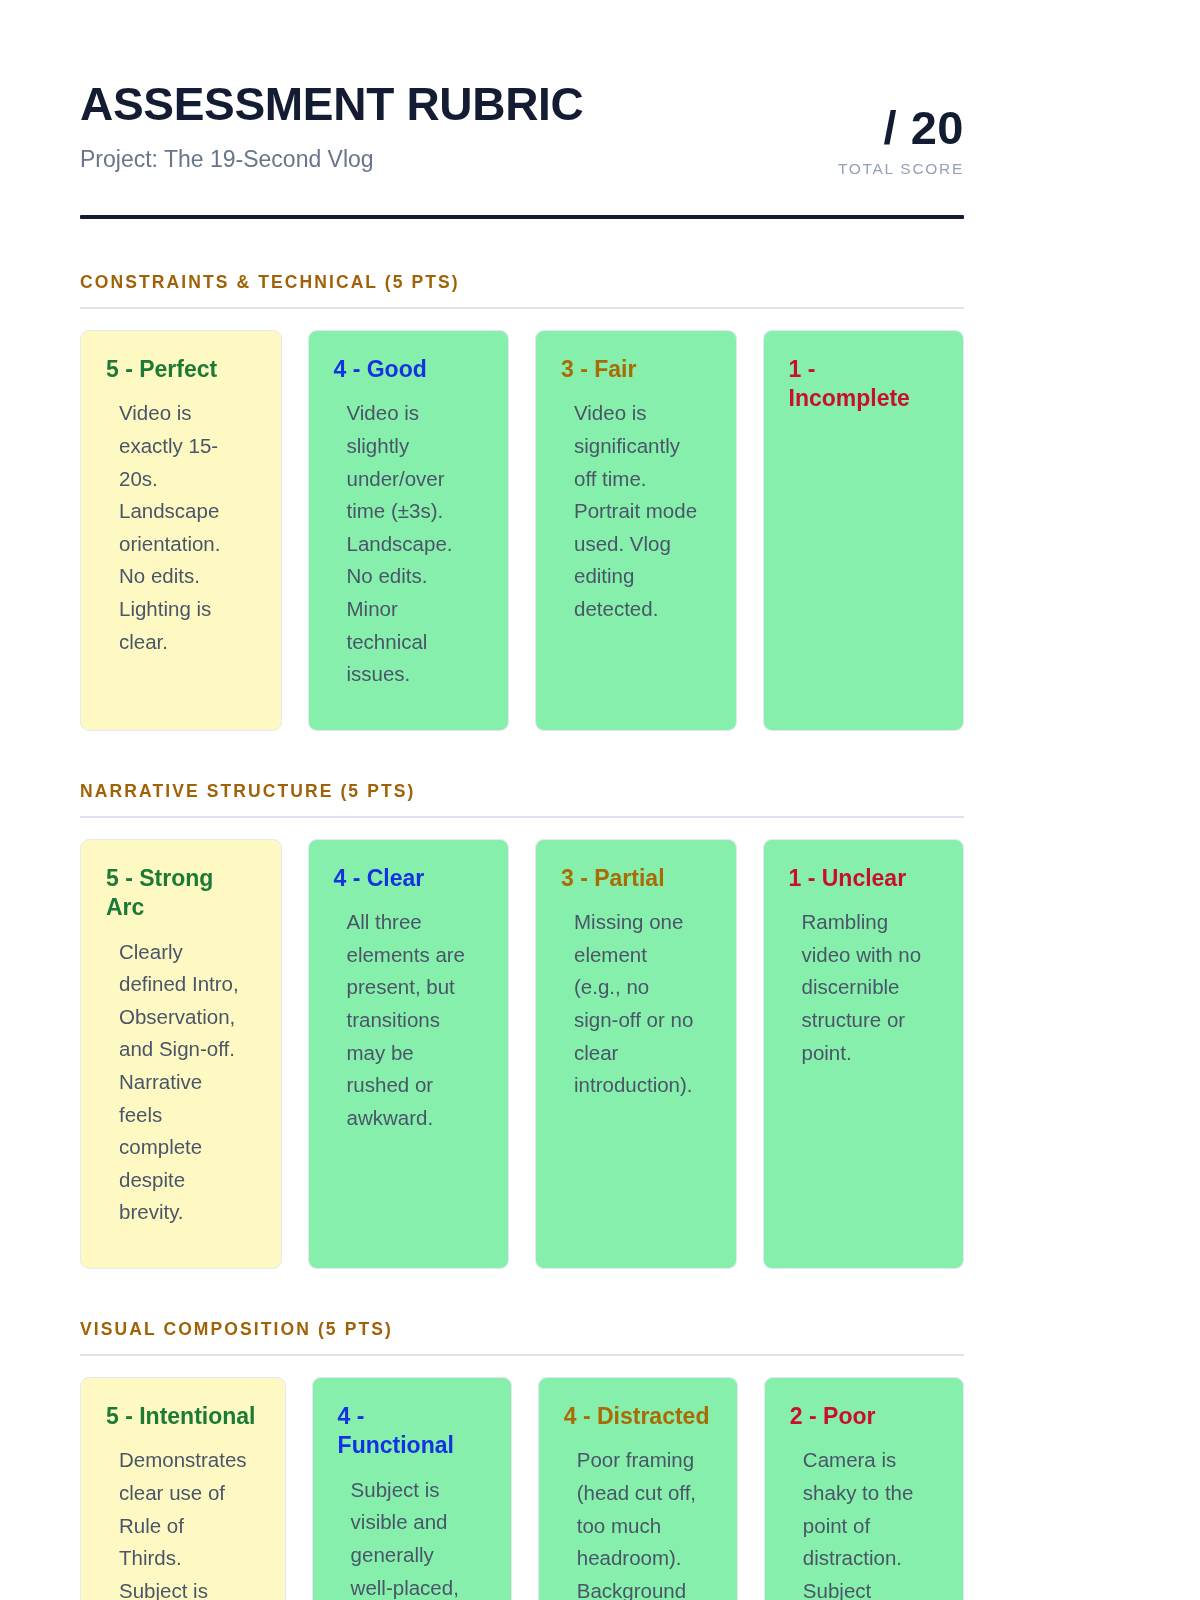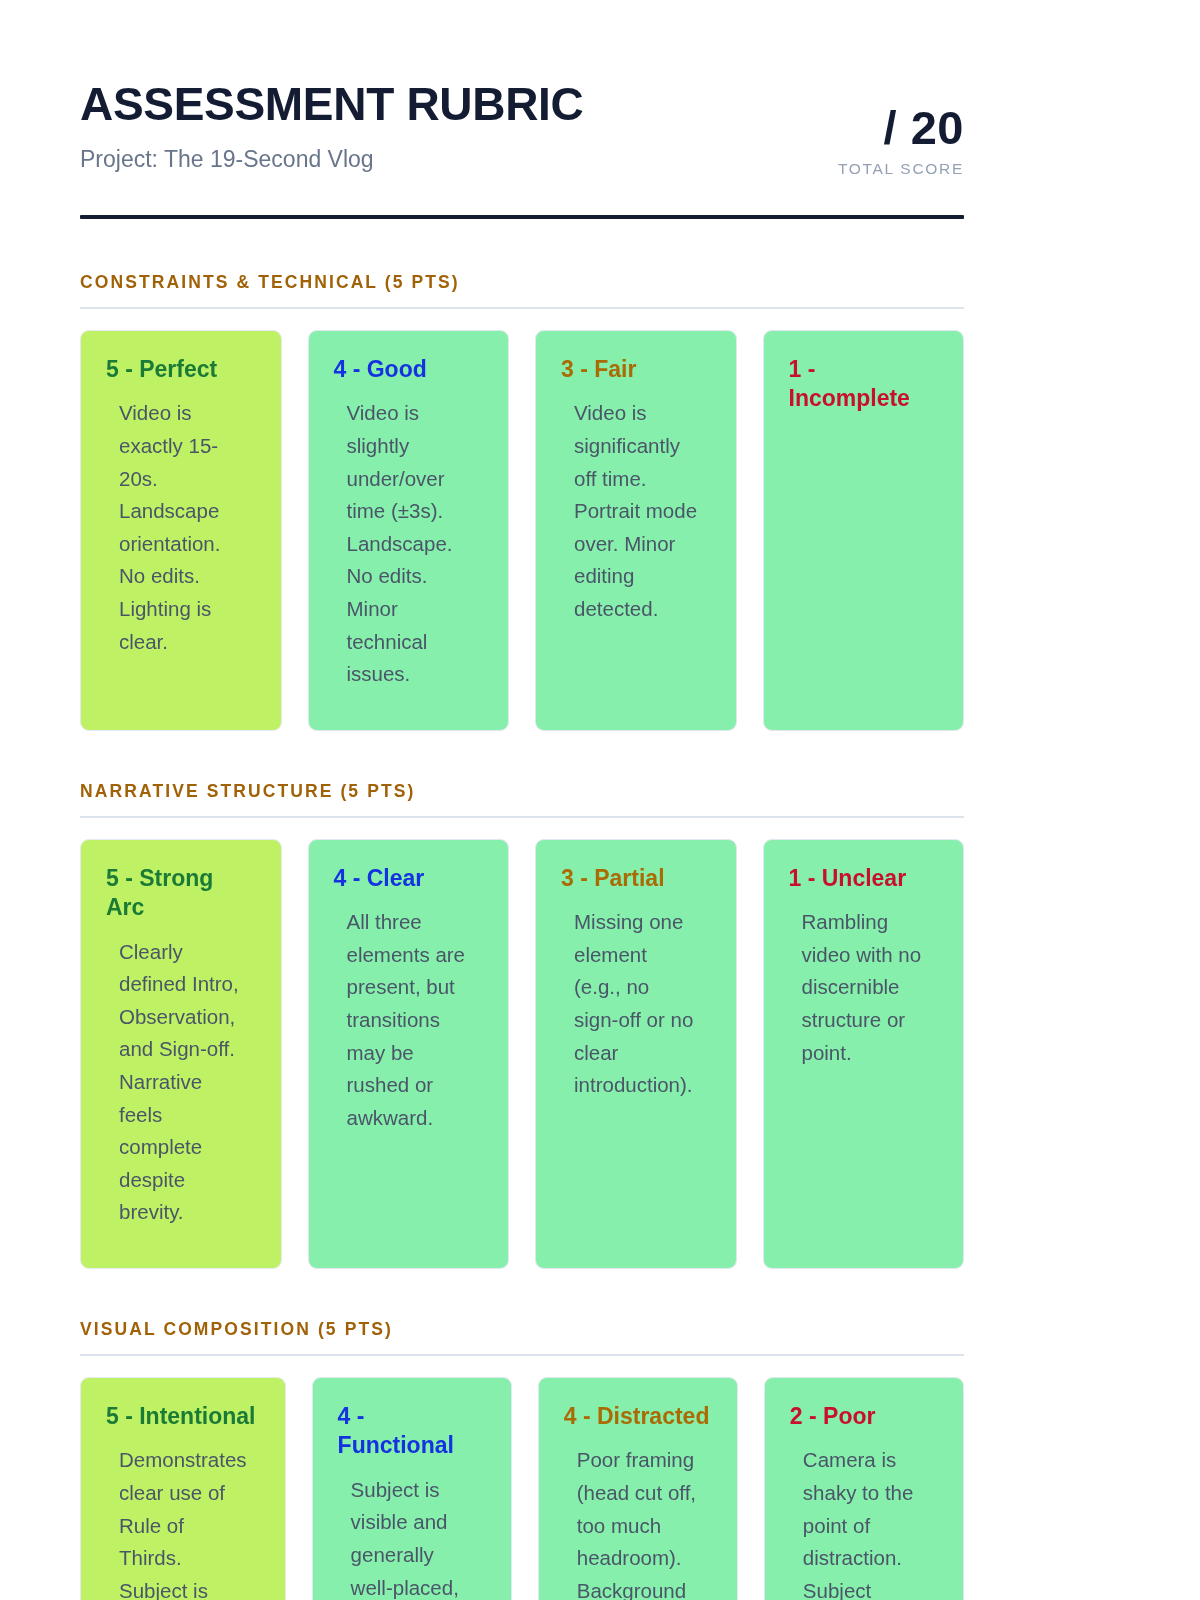--- a/index.html
+++ b/index.html
@@ -102,21 +102,21 @@
 
   .card {
     background: #86efac;
     border: 1px solid #e2e8f0;
     border-radius: 9px;
     padding: 24px 25px 26px 25px;
     box-sizing: border-box;
     min-height: 338px;
   }
   .card.is-top {
-    background: #bef264;
+    background: #fef9c3;
     border-color: #e4eaf1;
   }
 
   .card-title {
     font-size: 23px;
     font-weight: 700;
     line-height: 1.28;
     margin: 0 0 9px 0;
     word-break: normal;
   }
@@ -163,21 +163,21 @@
           <div class="card is-top">
             <div class="card-title lvl-5">5 - Perfect</div>
             <div class="card-desc">Video is exactly 15-20s. Landscape orientation. No edits. Lighting is clear.</div>
           </div>
           <div class="card">
             <div class="card-title lvl-4">4 - Good</div>
             <div class="card-desc">Video is slightly under/over time (±3s). Landscape. No edits. Minor technical issues.</div>
           </div>
           <div class="card">
             <div class="card-title lvl-3">3 - Fair</div>
-            <div class="card-desc">Video is significantly off time. Portrait mode over. Minor editing detected.</div>
+            <div class="card-desc">Video is significantly off time. Portrait mode used. Vlog editing detected.</div>
           </div>
           <div class="card">
             <div class="card-title lvl-1">1 - Incomplete</div>
           </div>
         </div>
       </div>
       <div class="section section-2">
         <h2 class="section-title">NARRATIVE STRUCTURE (5 PTS)</h2>
         <div class="section-rule"></div>
         <div class="card-grid">

